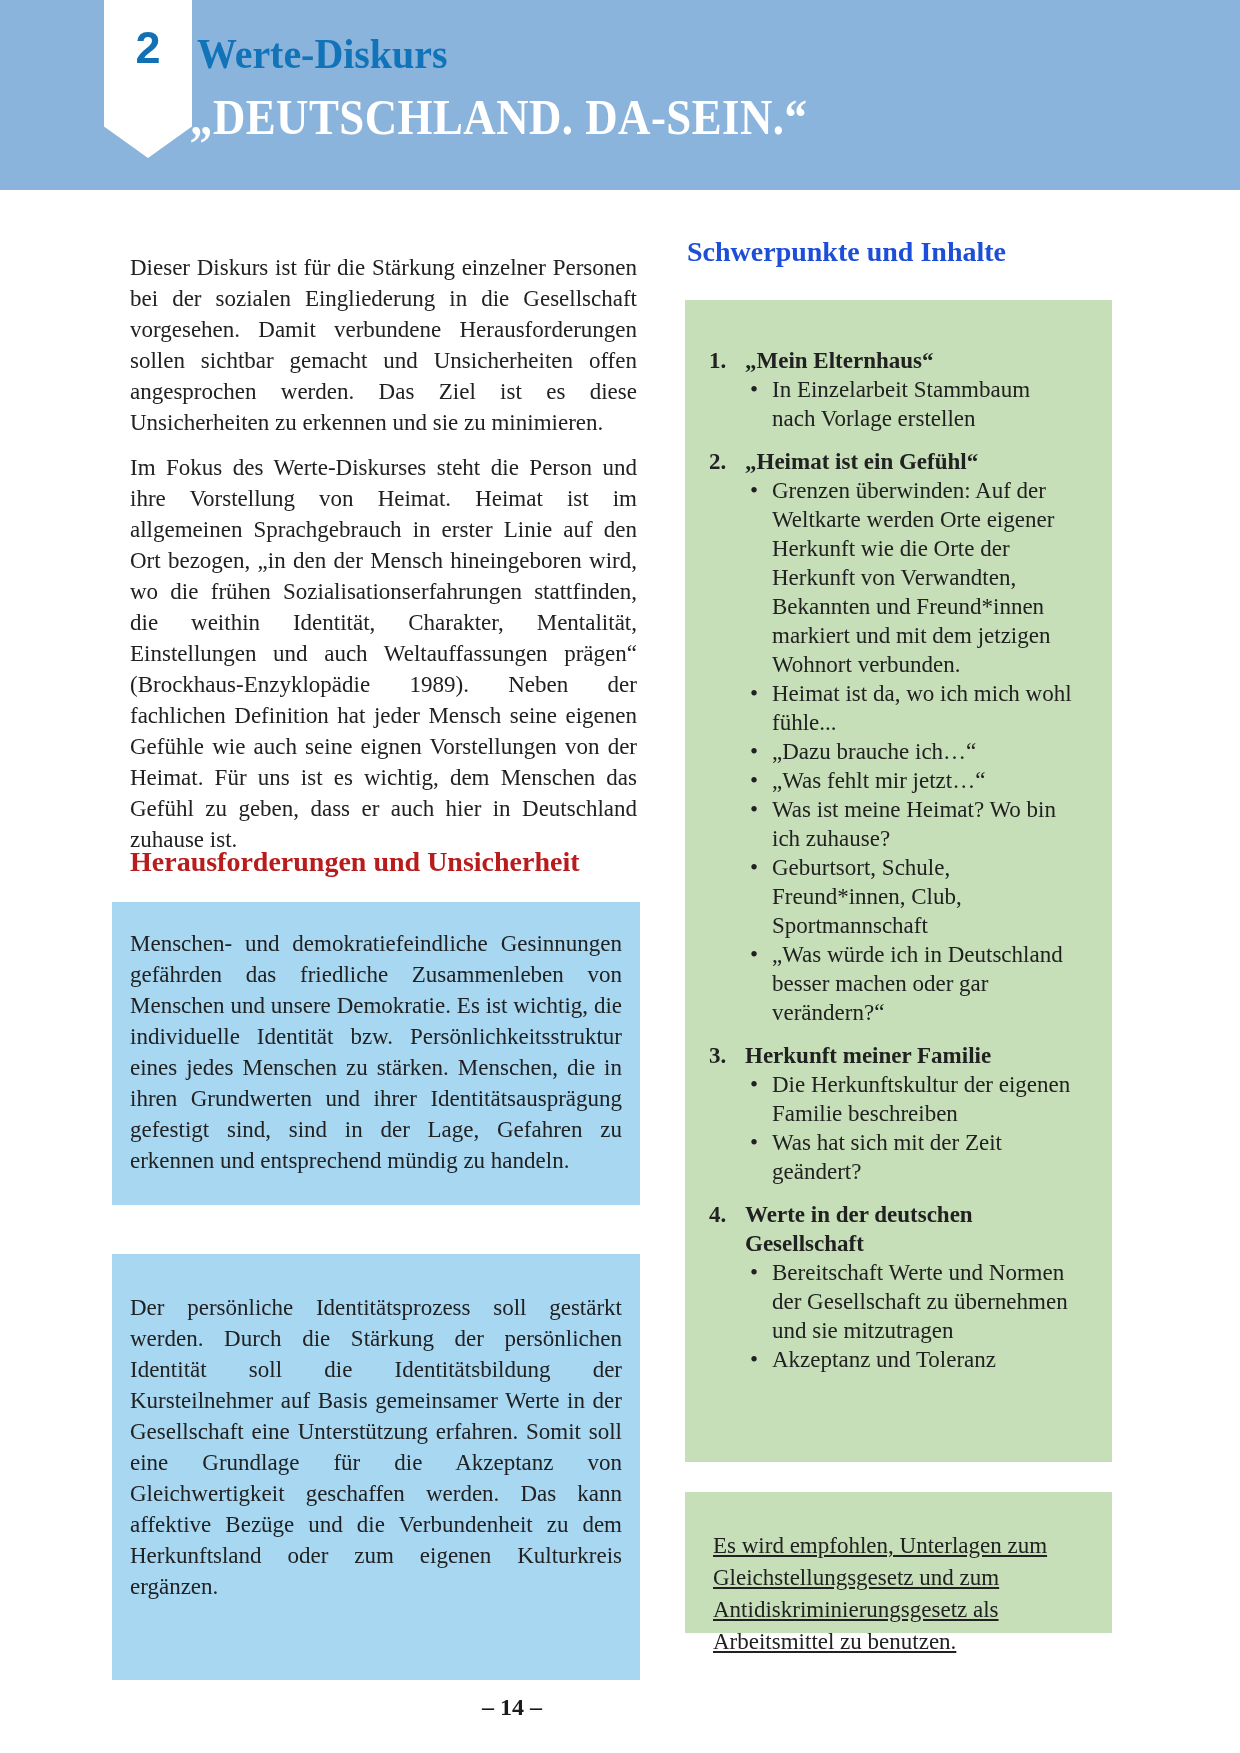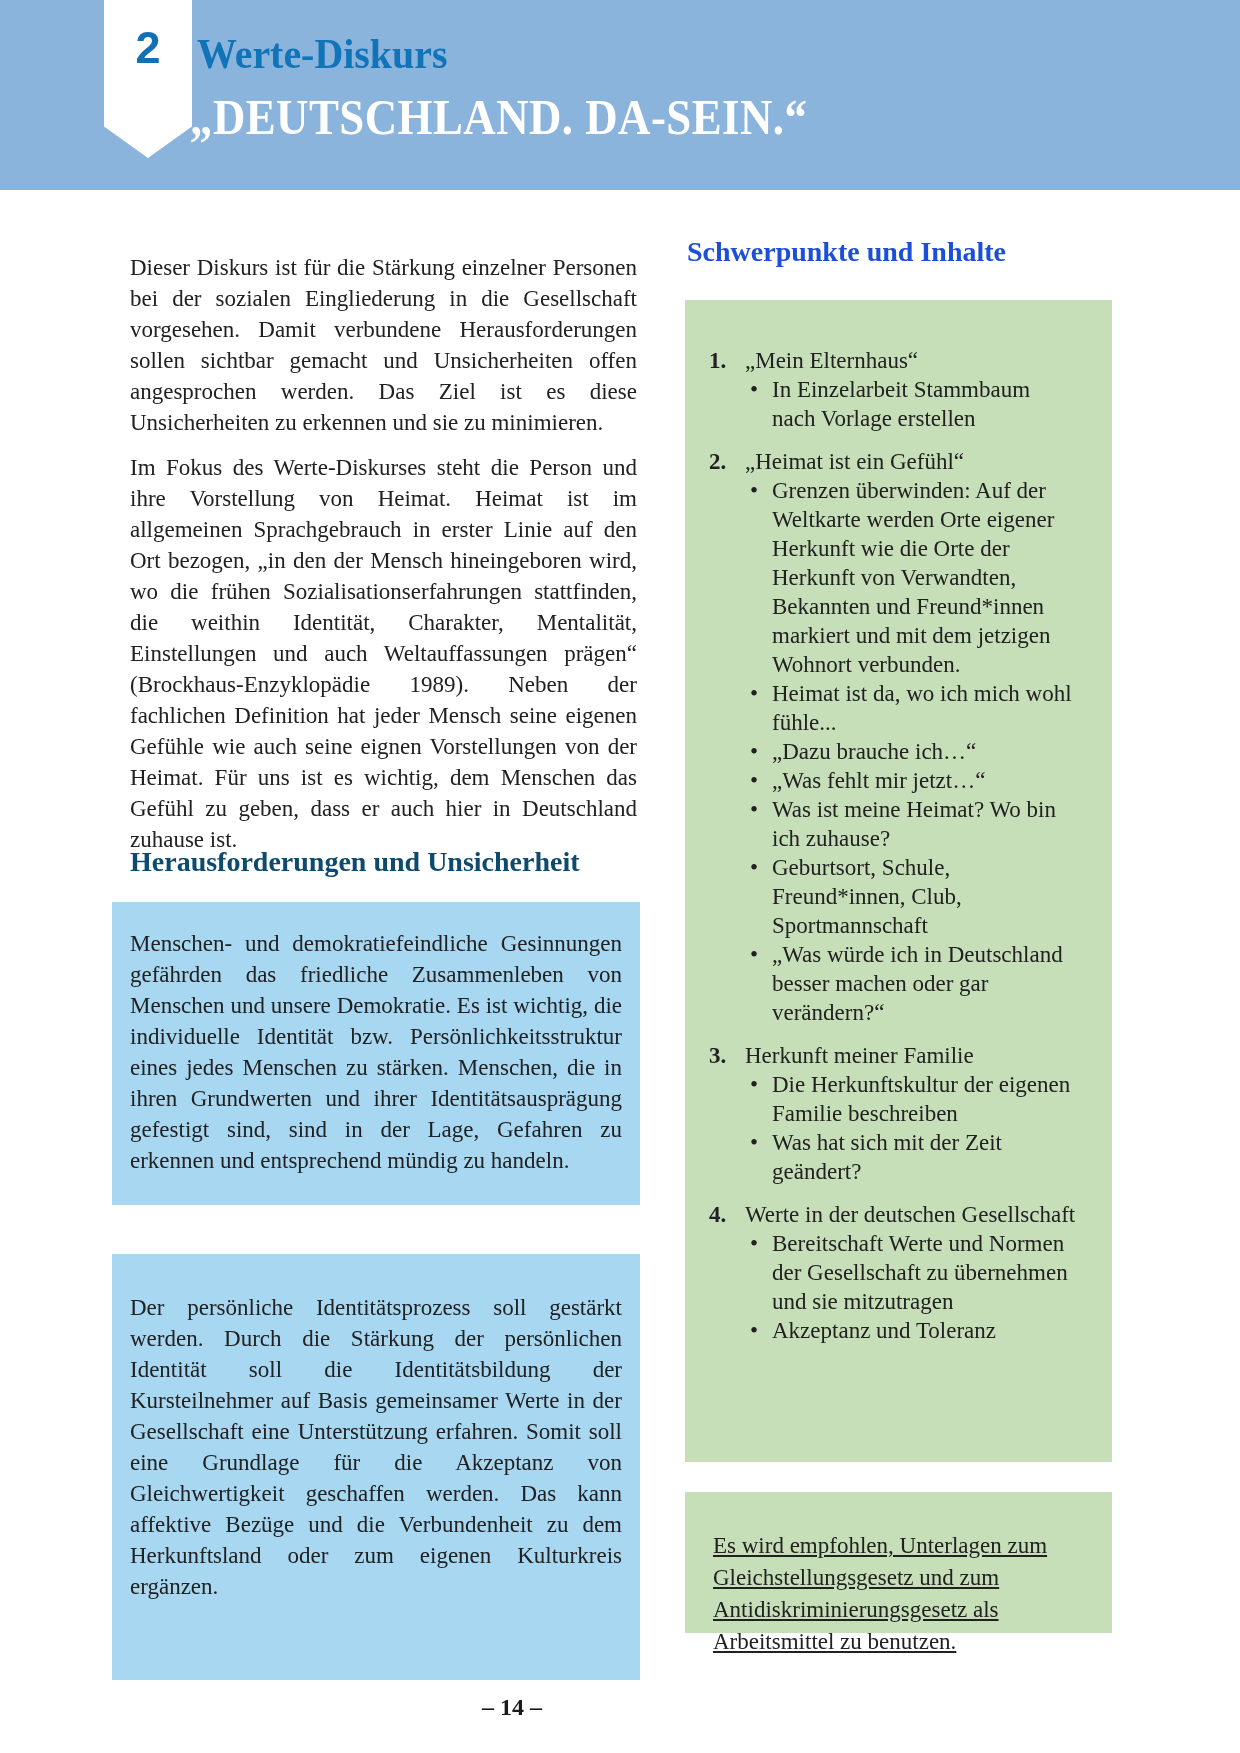--- a/index.html
+++ b/index.html
@@ -30,42 +30,42 @@
     font-weight:bold; font-size:51px; color:#ffffff; letter-spacing:0.5px;
     transform:scaleX(0.88); transform-origin:left center;
   }
 
   
   .body-par { position:absolute; left:130px; width:507px; font-size:23px; line-height:31px; text-align:justify; }
   .par-1 { top:252px; }
   .par-2 { top:452px; }
   .section-heading {
     position:absolute; left:130px; white-space:nowrap;
-    font-weight:bold; font-size:28px; color:#0c4a6e;
+    font-weight:bold; font-size:28px; color:#b91c1c;
   }
   .heading-1 { top:846px; }
   .heading-2 { top:1262px; }
   .blue-box {
     position:absolute; left:112px; width:528px; background:#a8d7f2;
     font-size:23px; line-height:31px; text-align:justify; padding:26px 18px 0 18px;
   }
   .blue-box-1 { top:902px; height:303px; }
   .blue-box-2 { top:1254px; height:426px; padding-top:38px; }
 
   
   .heading-right { position:absolute; left:687px; top:236px; white-space:nowrap;
     font-weight:bold; font-size:28px; color:#1d4ed8; }
   .green-box { position:absolute; left:685px; width:427px; background:#c7dfb9; }
   .green-box-1 { top:300px; height:1162px; padding:46px 34px 0 24px; font-size:23px; line-height:29px; }
   .green-box-2 { top:1492px; height:141px; padding:38px 28px 0 28px; font-size:23px; line-height:32px;text-decoration:underline; }
 
   .topic { display:flex; margin-bottom:14px; }
   .topic-num { flex:none; width:36px; font-weight:bold; }
   .topic-body { flex:1; }
-  .topic-title { font-weight:normal; }
+  .topic-title { font-weight:bold; }
   .bullet { display:flex; }
   .bullet-marker { flex:none; width:27px; padding-left:5px; }
   .bullet-text { flex:1; }
 
   
   .page-number { position:absolute; left:0; top:1694px; width:1024px; text-align:center;
     font-weight:bold; font-size:24px; color:#1a1a1a; }
 </style>
 </head>
 <body>

